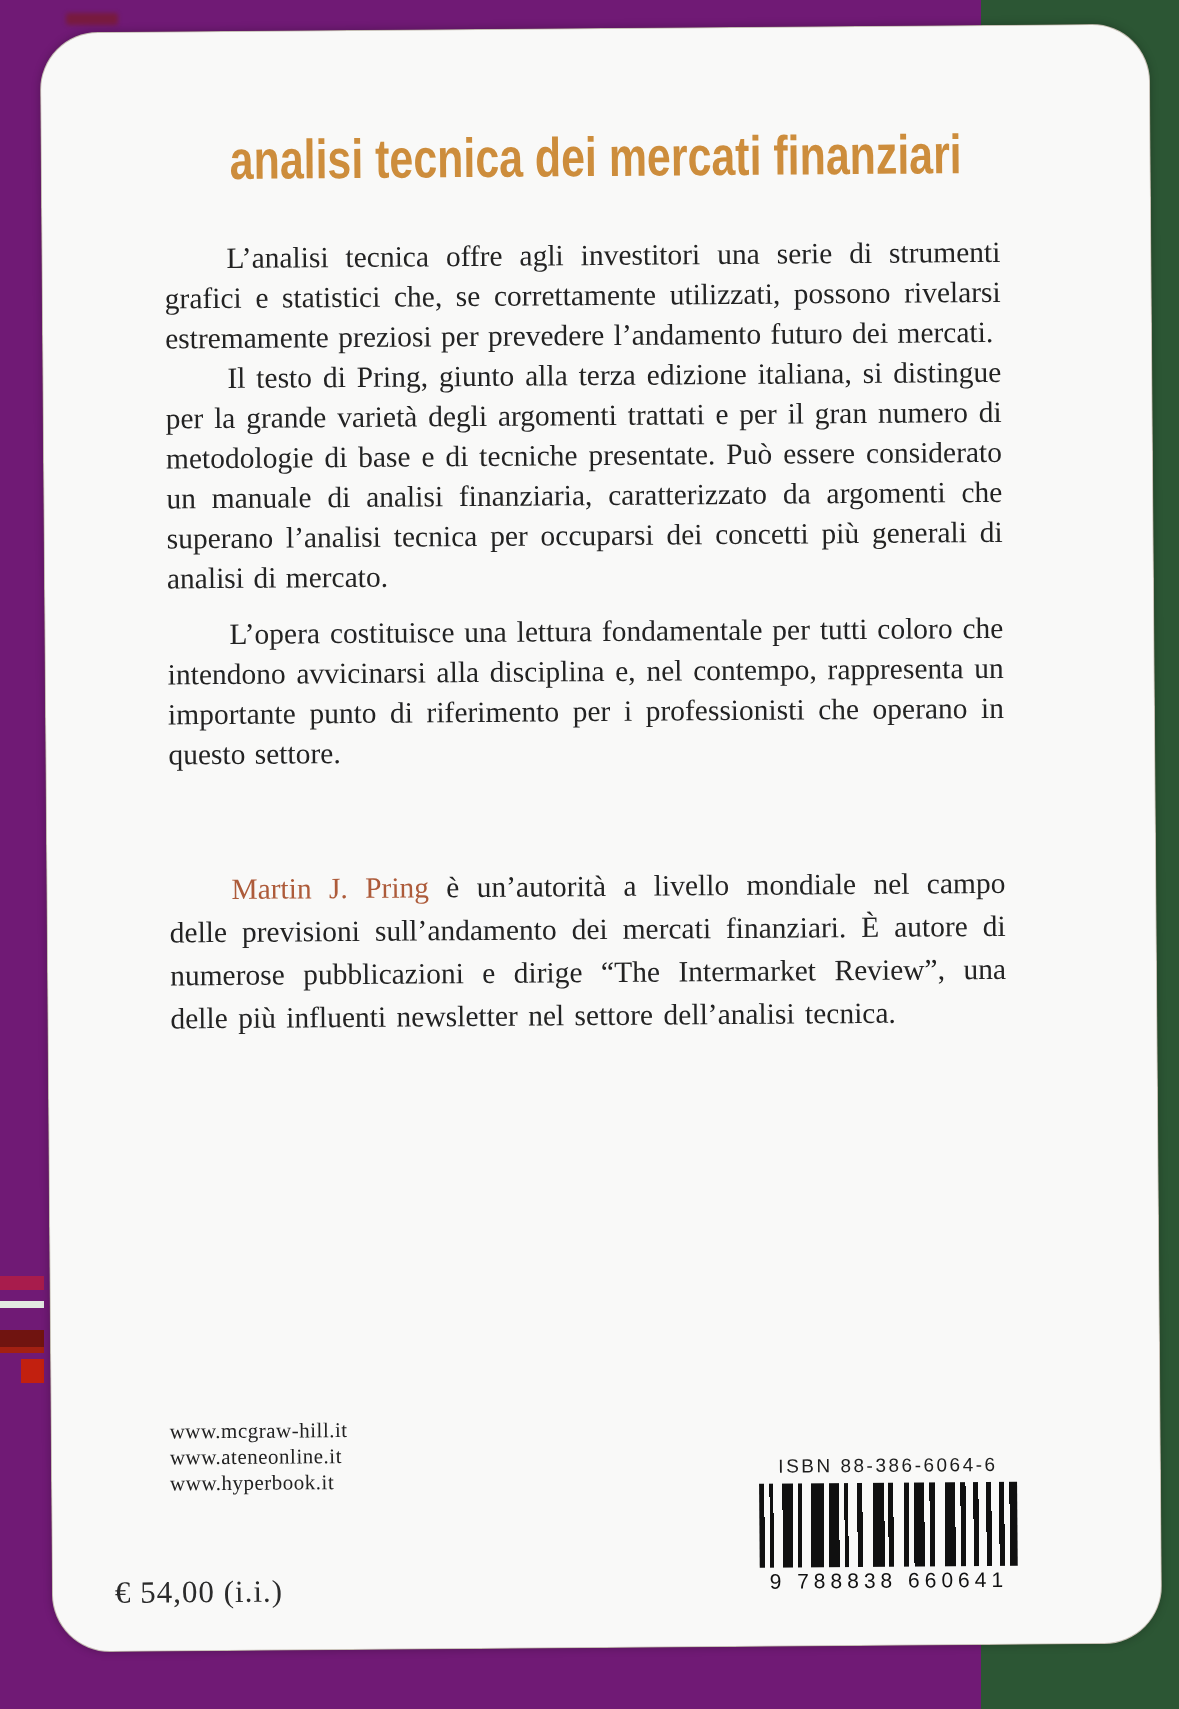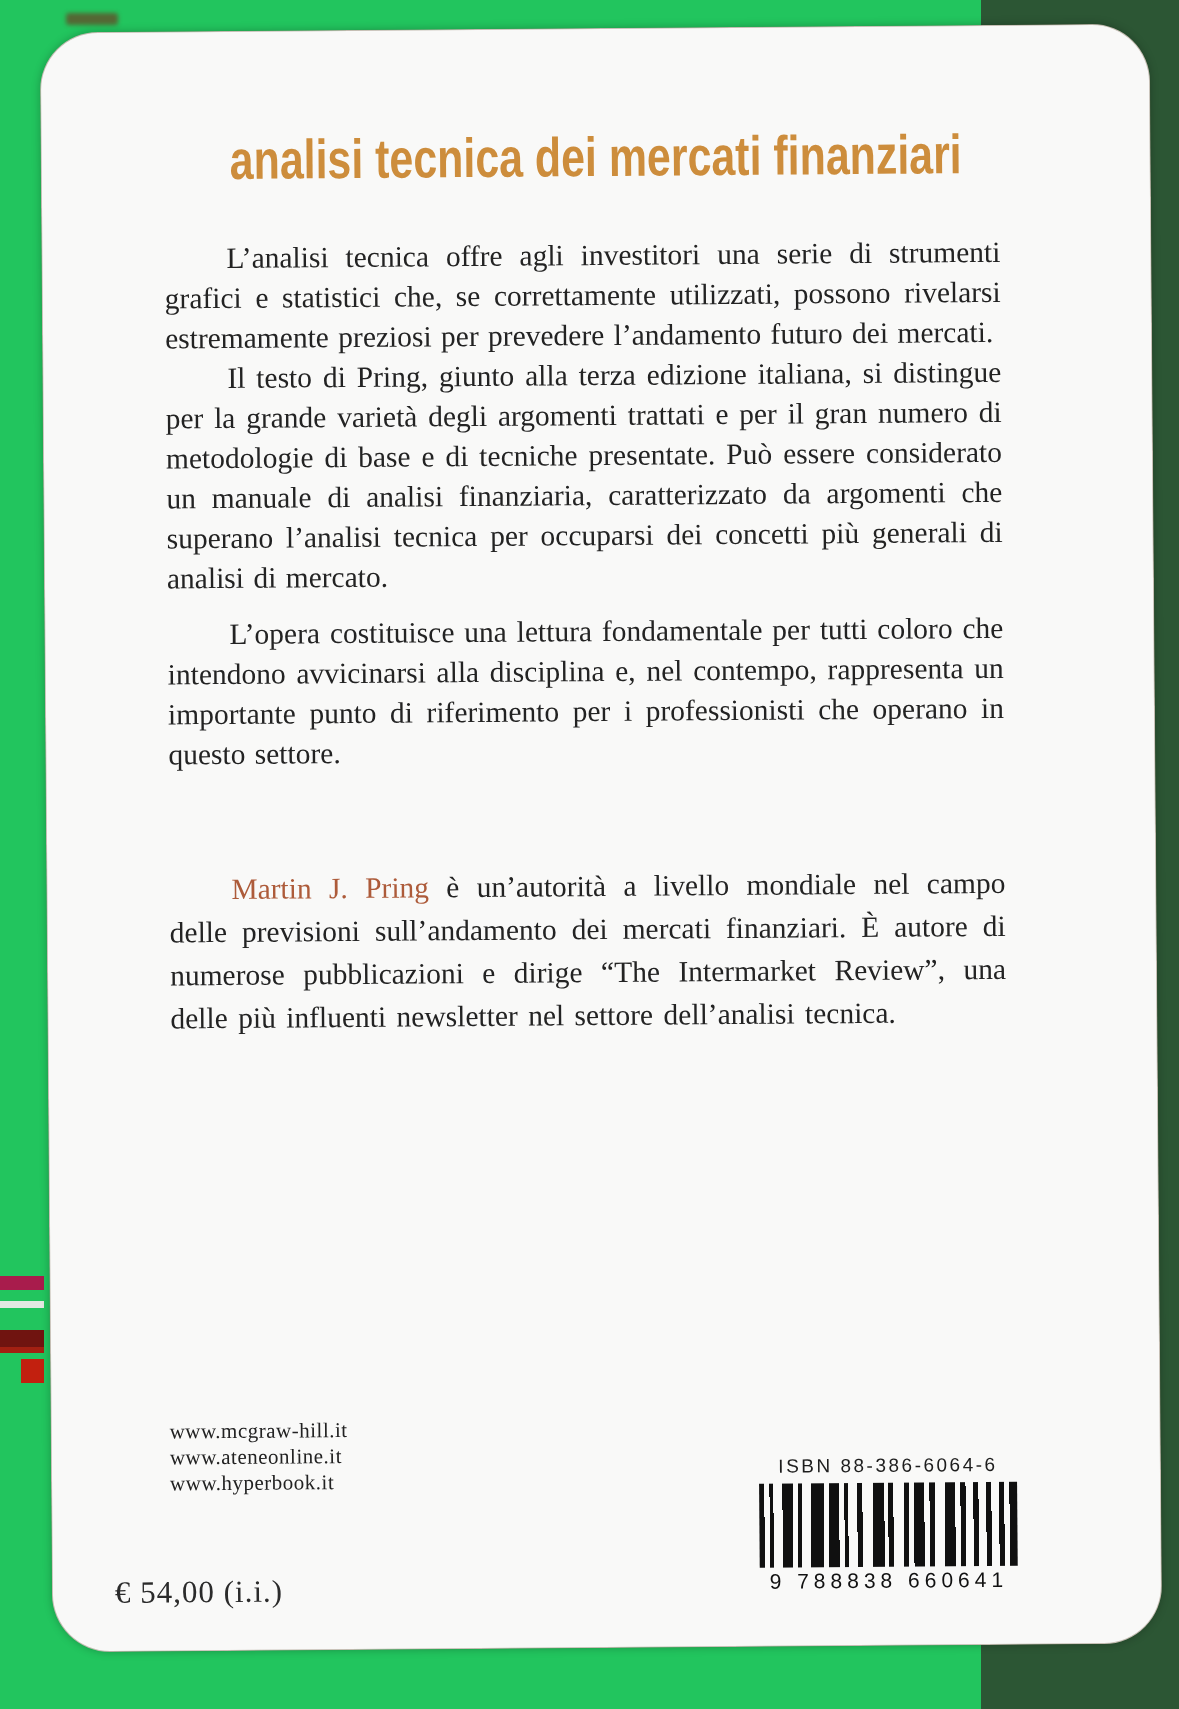--- a/index.html
+++ b/index.html
@@ -8,21 +8,21 @@
     width: 1179px;
     height: 1709px;
     overflow: hidden;
     background: #2c5634;
     font-family: "Liberation Serif", serif;
   }
   .scene {
     position: relative;
     width: 981px;
     height: 1709px;
-    background: #22c55e;
+    background: #701a75;
   }
   
   .smudge-top {
     position: absolute;
     left: 66px; top: 13px;
     width: 52px; height: 12px;
     background: rgba(125, 28, 18, 0.55);
     filter: blur(2px);
     border-radius: 3px;
   }

